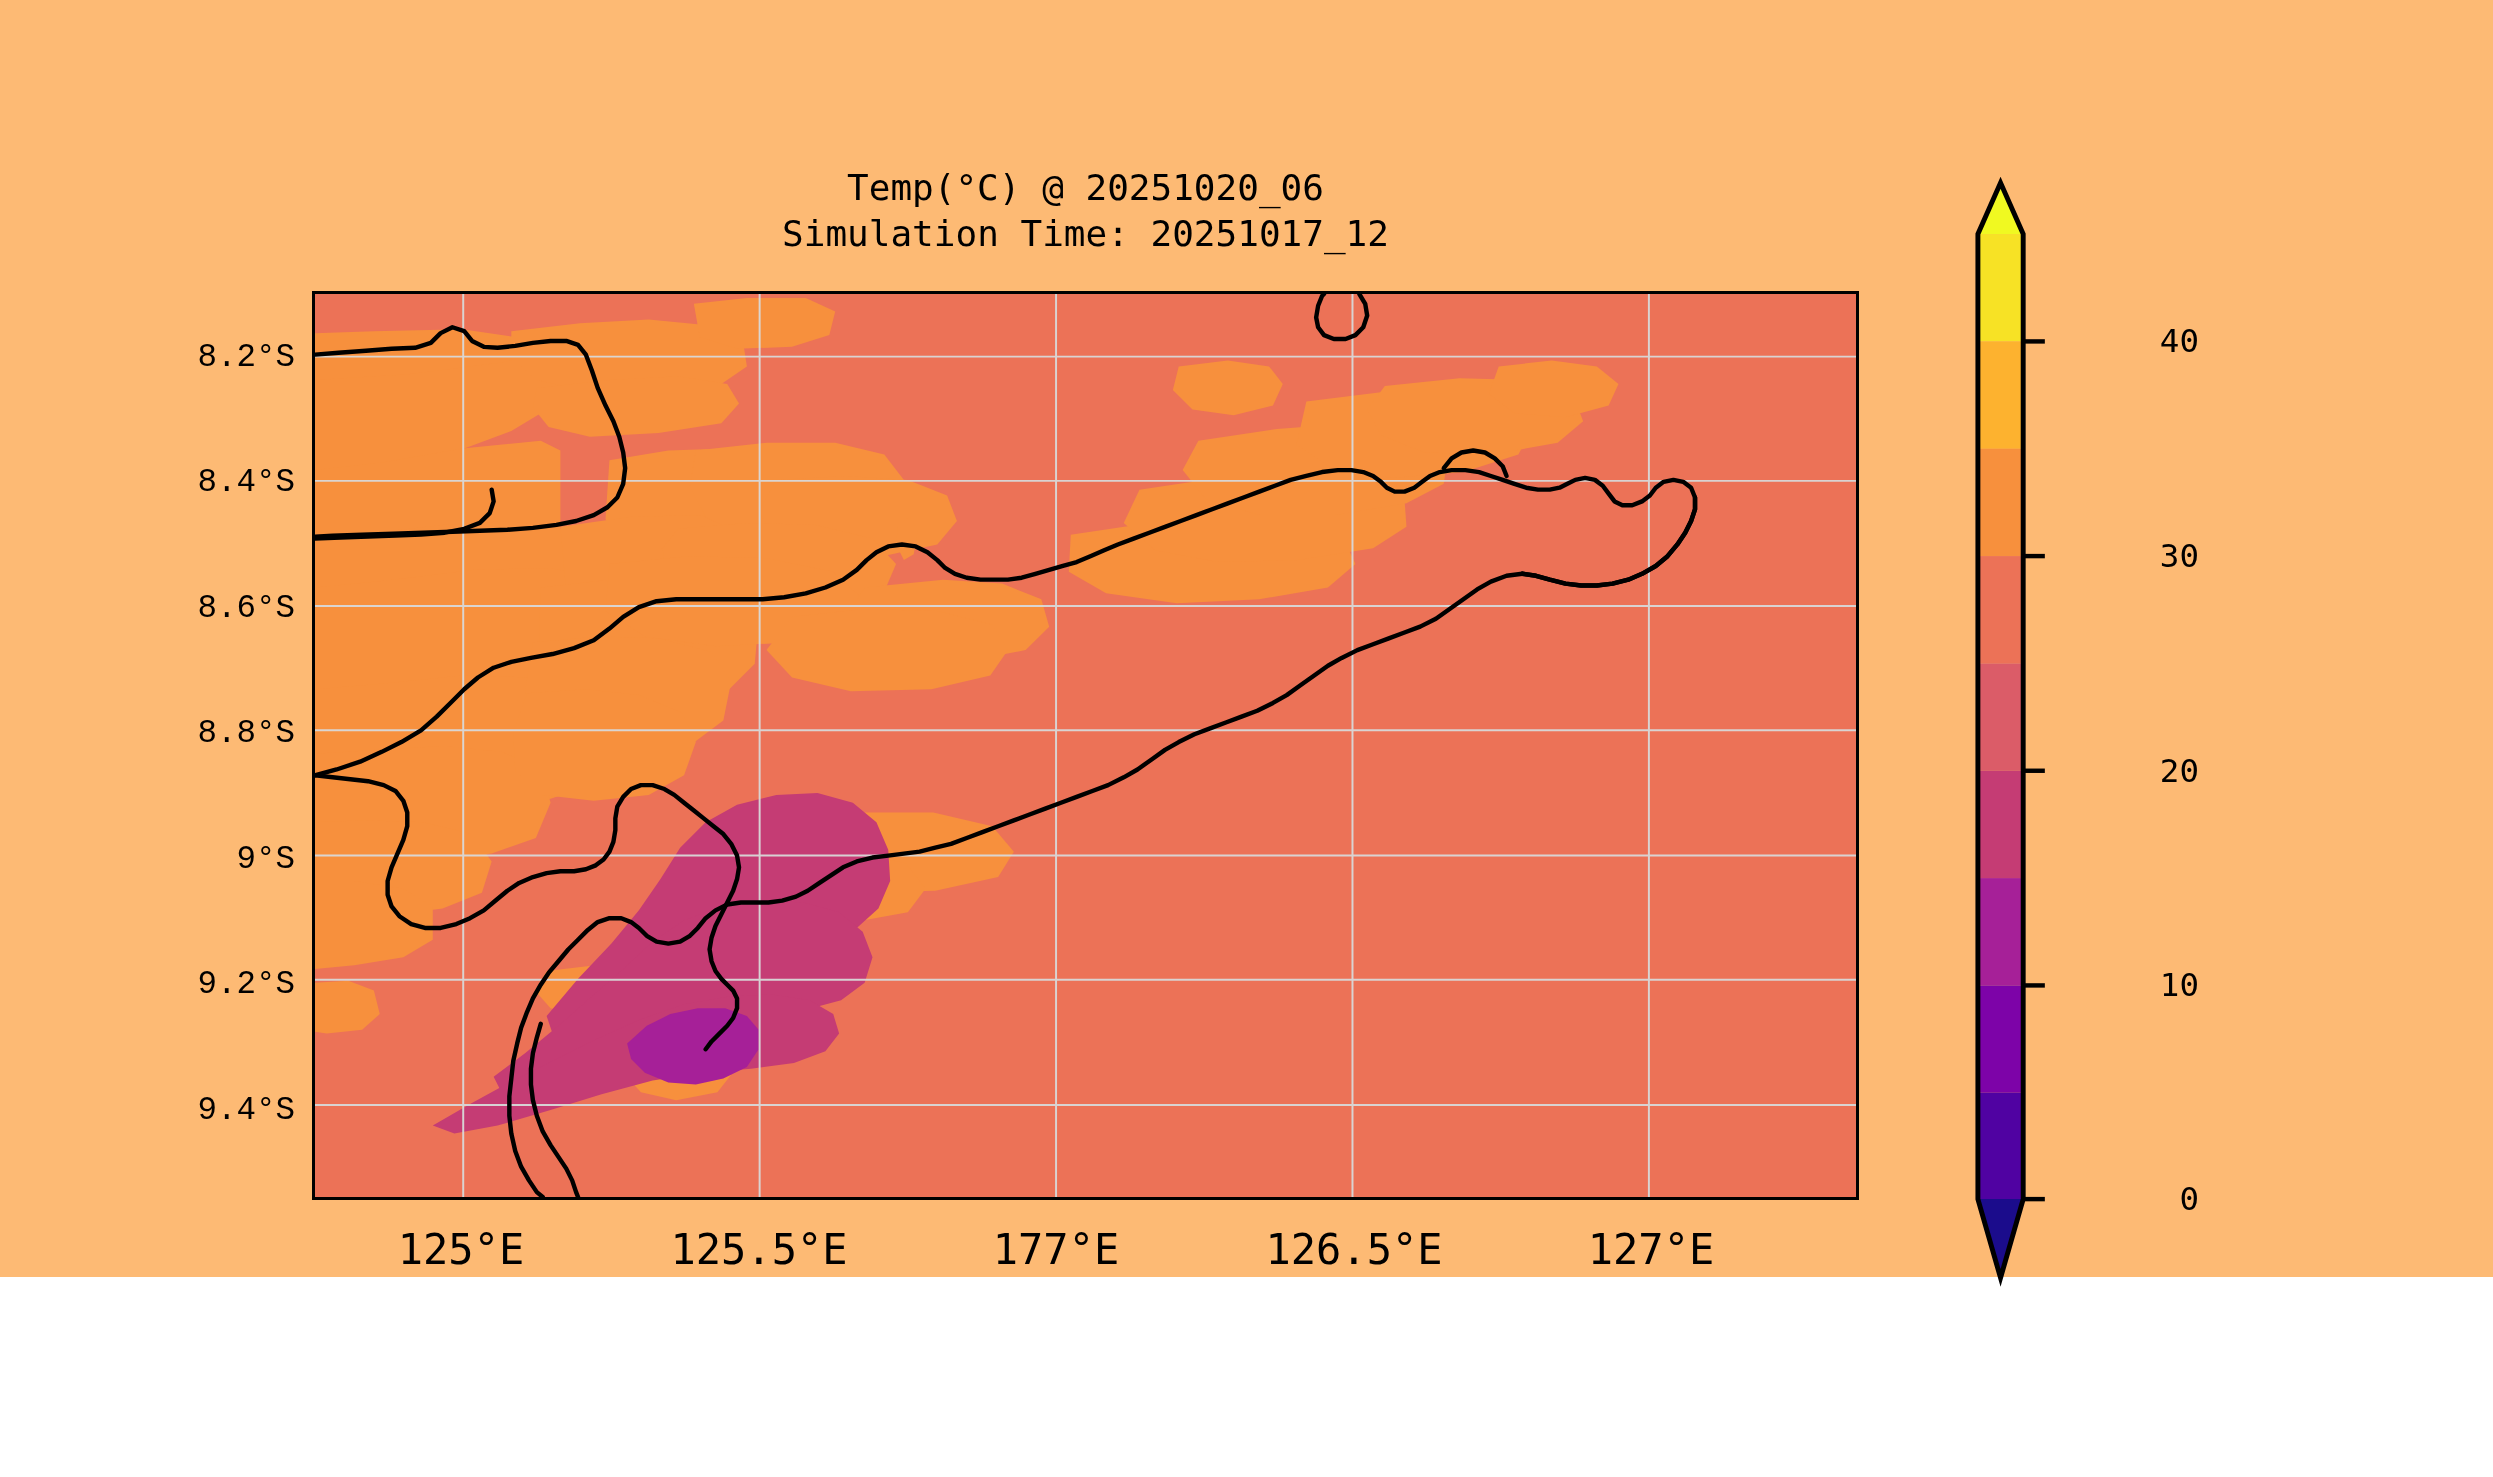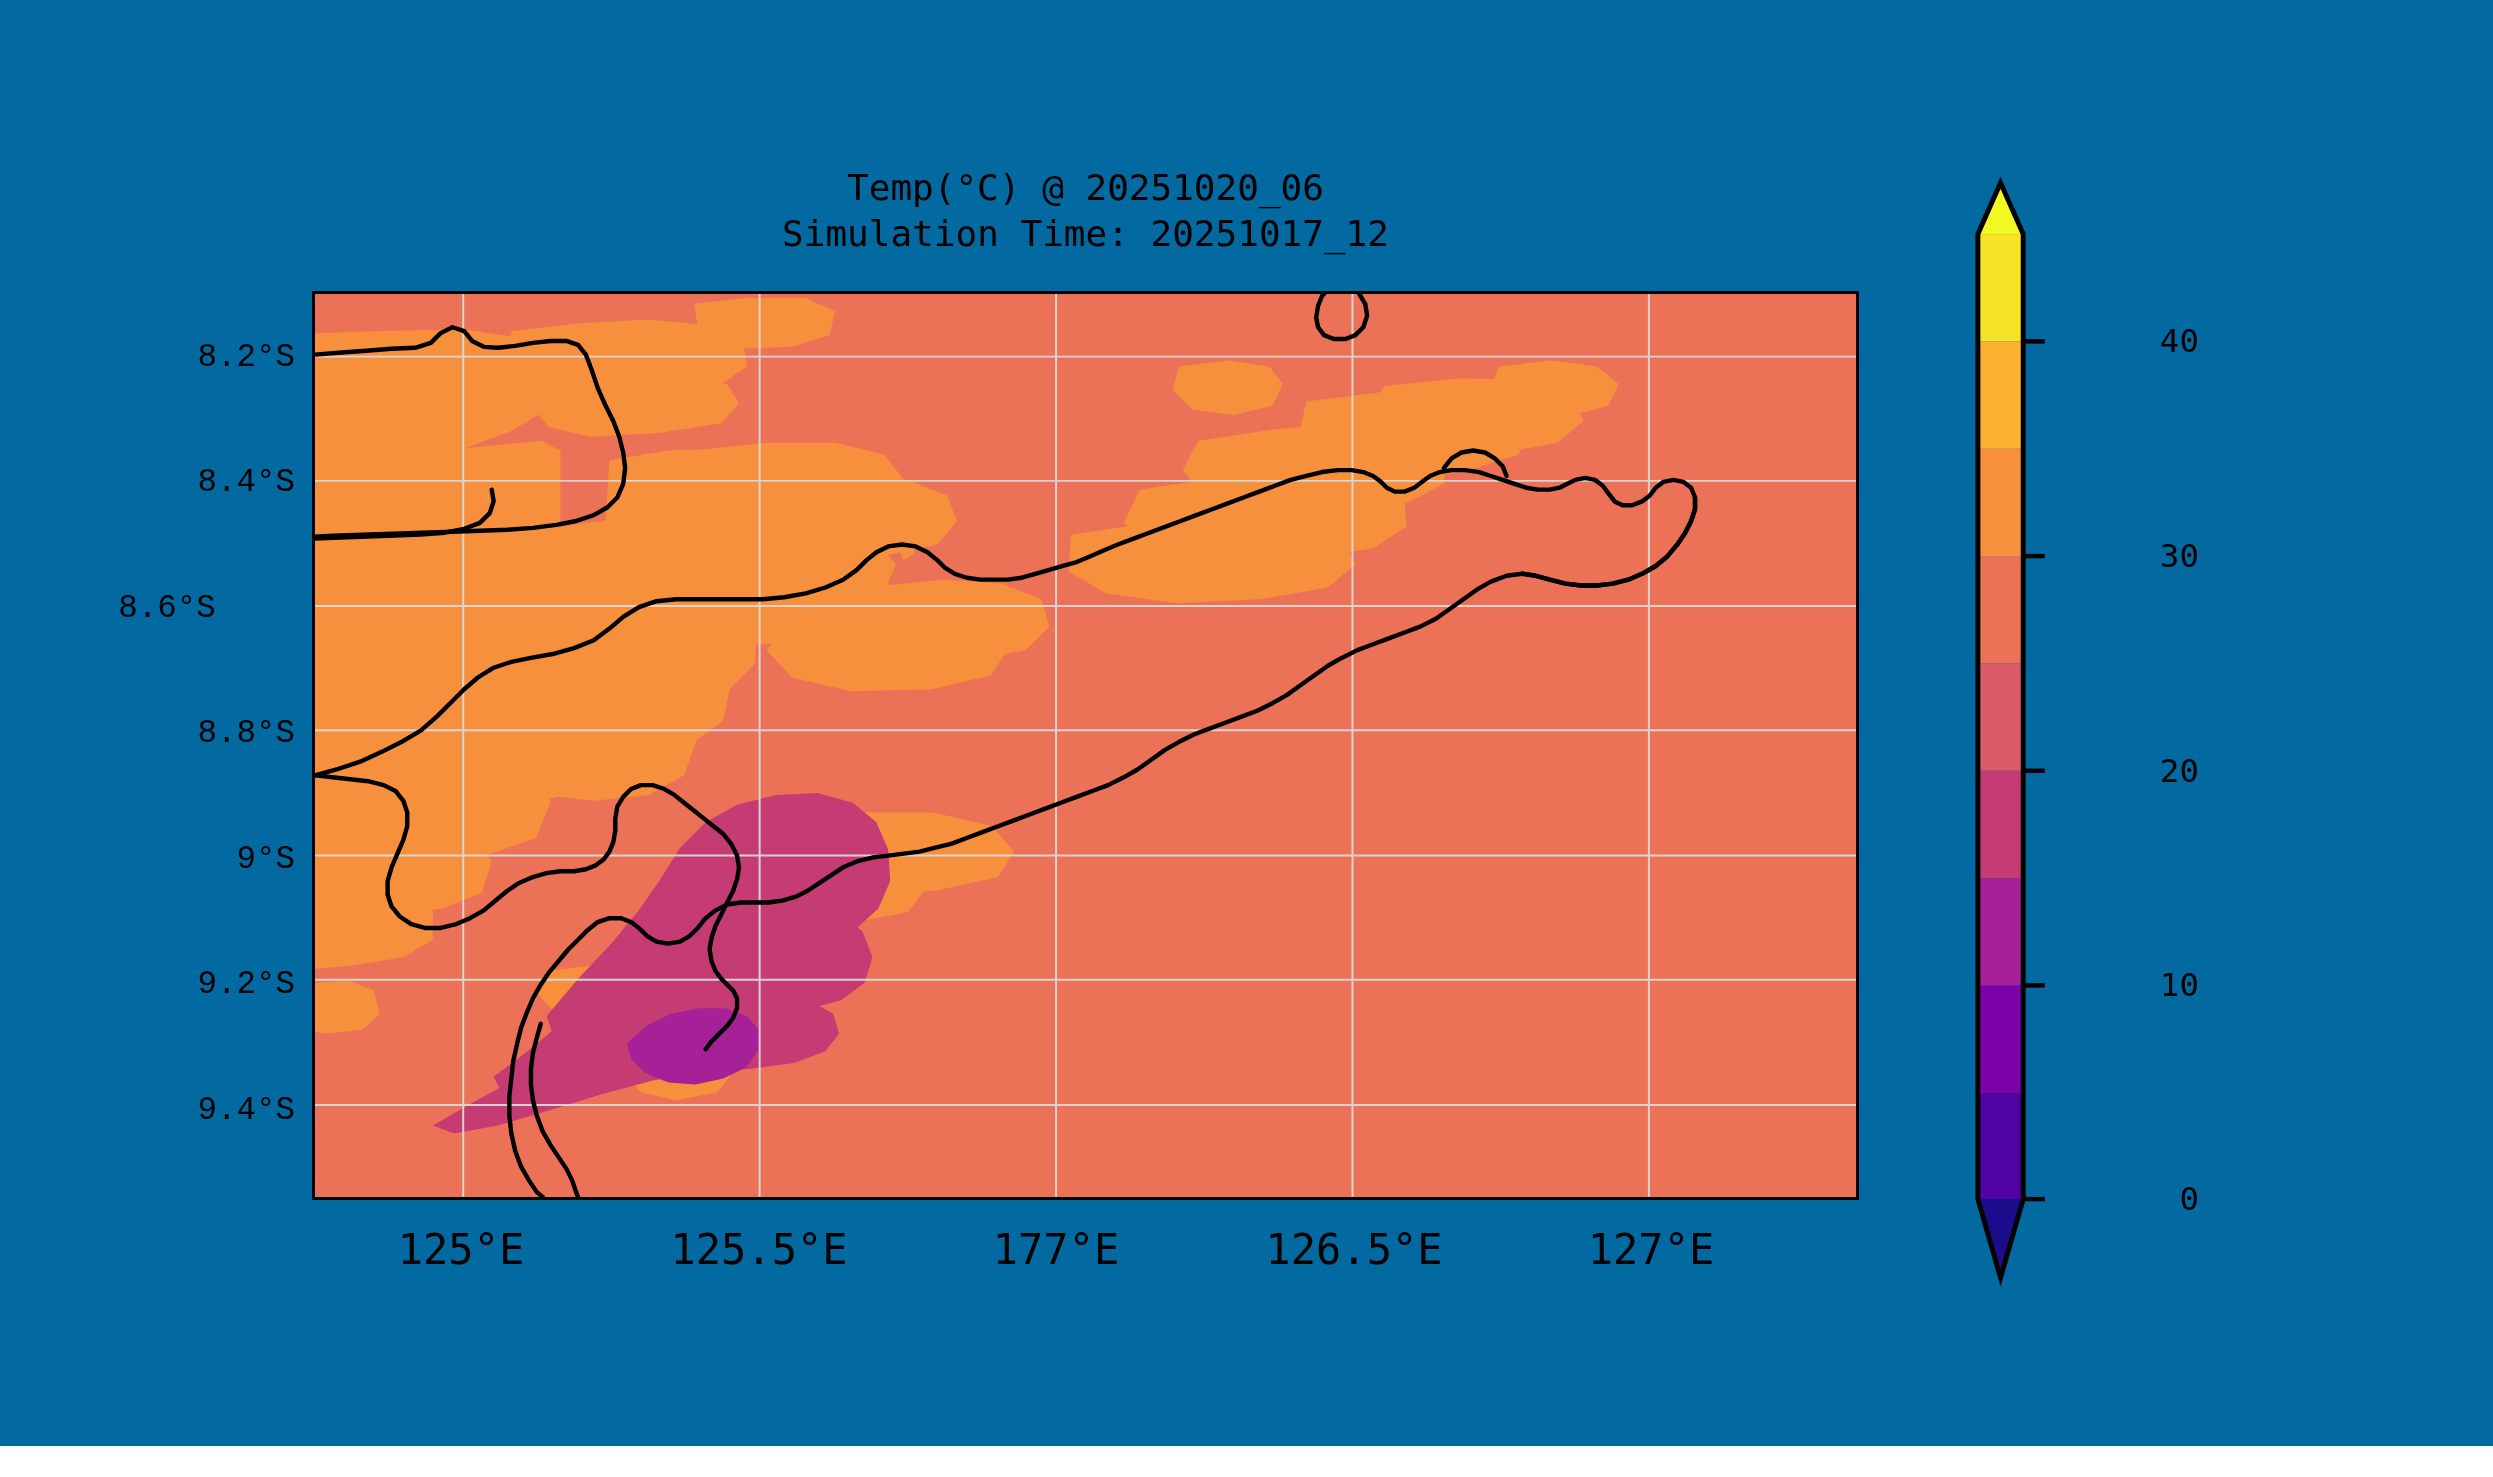--- a/index.html
+++ b/index.html
@@ -12,22 +12,22 @@
     height: 1478px;
     position: relative;
     font-family: "DejaVu Sans Mono", monospace;
     overflow: hidden;
   }
 
   #figure {
     position: absolute;
     left: 0; top: 0;
     width: 2493px;
-    height: 1446px;
-    background: #0369a1;
+    height: 1277px;
+    background: #fdba74;
   }
 
   
   #title-block {
     position: absolute;
     left: 312px;
     top: 165px;
     width: 1547px;
     text-align: center;
     line-height: 1.28;
@@ -293,21 +293,21 @@
                  L1396,244 L1402,232 L1406,220 L1406,208"></path>
 
         <path d="M1150,178 L1158,168 L1168,162 L1180,160 L1192,162 L1202,168
                  L1210,176 L1214,186"></path>
       </g>
     </svg>
   </div>
 
   <div class="ytick-label" style="left:39px; top:339px;">8.2°S</div>
   <div class="ytick-label" style="left:39px; top:464px;">8.4°S</div>
-  <div class="ytick-label" style="left:39px; top:590px;text-align:center;">8.6°S</div>
+  <div class="ytick-label" style="left:39px; top:590px;">8.6°S</div>
   <div class="ytick-label" style="left:39px; top:715px;">8.8°S</div>
   <div class="ytick-label" style="left:39px; top:841px;">9°S</div>
   <div class="ytick-label" style="left:39px; top:966px;">9.2°S</div>
   <div class="ytick-label" style="left:39px; top:1092px;">9.4°S</div>
 
   <div class="xtick-label" style="left:313px; top:1225px;">125°E</div>
   <div class="xtick-label" style="left:611px; top:1225px;">125.5°E</div>
   <div class="xtick-label" style="left:908px; top:1225px;">177°E</div>
   <div class="xtick-label" style="left:1206px; top:1225px;">126.5°E</div>
   <div class="xtick-label" style="left:1503px; top:1225px;">127°E</div>

